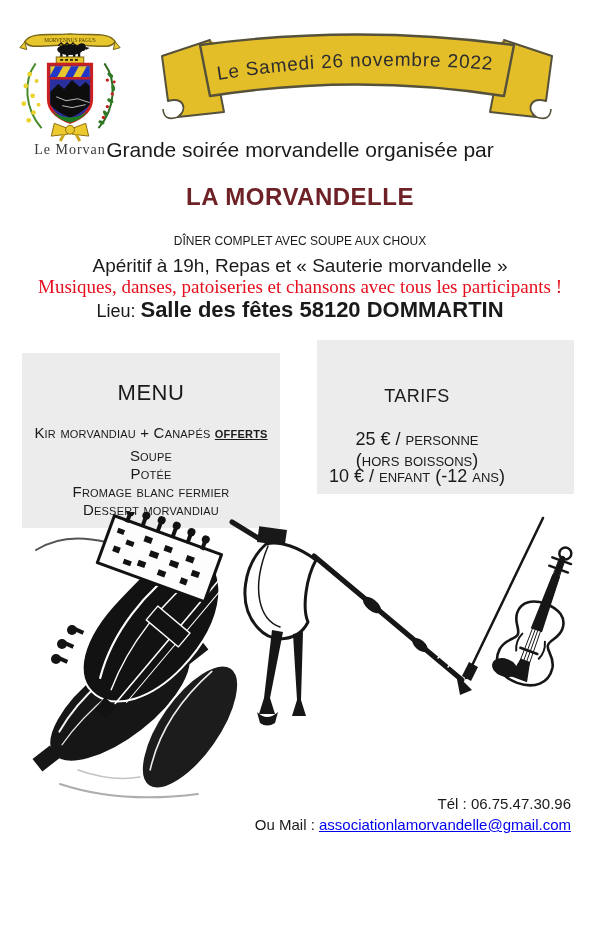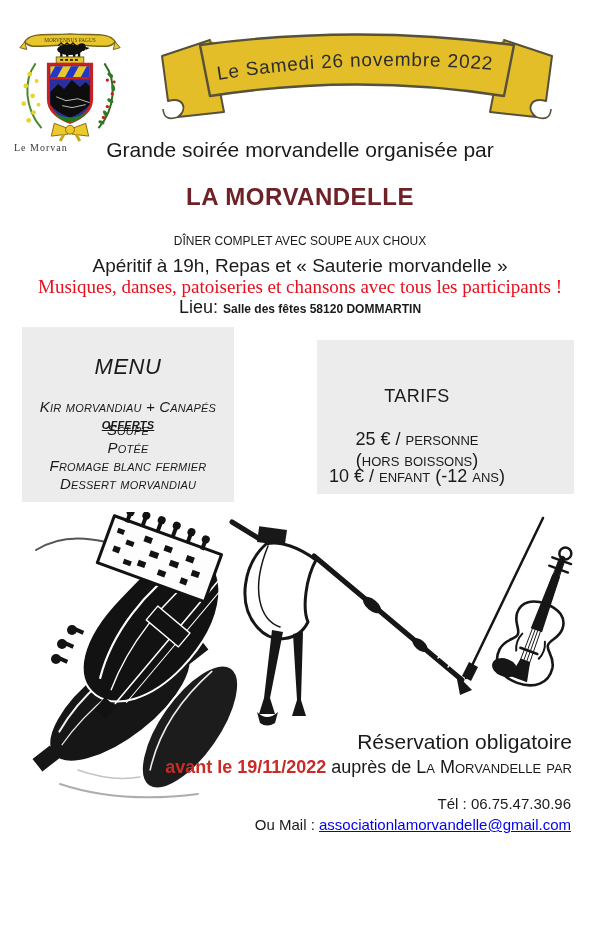--- a/index.html
+++ b/index.html
@@ -4,39 +4,39 @@
 <style>
   html,body{margin:0;padding:0;background:#fff;}
   .page{position:relative;width:600px;height:952px;background:#fff;overflow:hidden;
         font-family:"Liberation Sans",sans-serif;color:#1a1a1a;}
   .abs{position:absolute;}
   .ctr{width:100%;text-align:center;}
   .sc{font-variant:small-caps;}
 
   
   #emblem{left:14px;top:26px;width:112px;height:116px;}
-  .emblem-caption{left:14px;top:142px;width:112px;
-    font-family:"Liberation Serif",serif;font-size:10px;color:#3a3a3a;letter-spacing:1px;}
+  .emblem-caption{left:14px;top:142px;width:112px;text-align:center;
+    font-family:"Liberation Serif",serif;font-size:14px;color:#3a3a3a;letter-spacing:1px;}
 
   
   #banner{left:156px;top:24px;width:402px;height:96px;}
 
   
   .line-organized{top:138px;font-size:21px;}
   .line-organizer{top:183px;font-size:24px;font-weight:bold;color:#6e2227;letter-spacing:.5px;text-align:center;}
   .line-dinner{top:234px;font-size:12px;}
   .line-schedule{top:255px;font-size:19px;}
   .line-tagline{top:276px;font-size:19px;color:#e60f1e;
     font-family:"Liberation Serif",serif;}
   .line-place{top:297px;font-size:18px;}
-  .line-place b{font-size:12px;}
+  .line-place b{font-size:22px;}
 
   
   .panel{background:#ececec;}
-  #menu-panel{left:22px;top:327px;width:212px;height:175px;font-style:italic;}
+  #menu-panel{left:22px;top:353px;width:258px;height:175px;}
   #tarifs-panel{left:317px;top:340px;width:257px;height:154px;}
   .panel .row{position:absolute;text-align:center;}
   .panel-title{font-size:22px;letter-spacing:.5px;}
   .menu-row{width:100%;font-size:15px;letter-spacing:.2px;}
   #menu-t{top:27px;width:100%;}
   #menu-i1{top:71px;}
   #menu-i2{top:94px;}
   #menu-i3{top:112px;}
   #menu-i4{top:130px;}
   #menu-i5{top:148px;}
@@ -280,24 +280,20 @@
               <line x1="3" y1="-78" x2="5" y2="40"></line>
           </g>
           <line x1="-9" y1="18" x2="9" y2="18" stroke="#161616" stroke-width="2.6"></line>
           <path d="M-5,28 L5,28 L9,48 L-9,48 Z" fill="#161616"></path>
           <ellipse cx="-17" cy="42" rx="13" ry="9" fill="#161616"></ellipse>
         </g>
       </g>
     </g>
   </svg>
 
-  <div class="abs res-block">
-    <div class="res-title">Réservation obligatoire</div>
-    <div class="res-line2"><span class="red-bold">avant le 19/11/2022</span><span> auprès de </span><span class="sc">La Morvandelle par</span></div>
-  </div>
 
   <div class="abs contact">
     <div>Tél : 06.75.47.30.96</div>
     <div><span>Ou Mail : </span><a class="maillink">associationlamorvandelle@gmail.com</a></div>
   </div>
 
 
 </div>
 
 </body></html>

